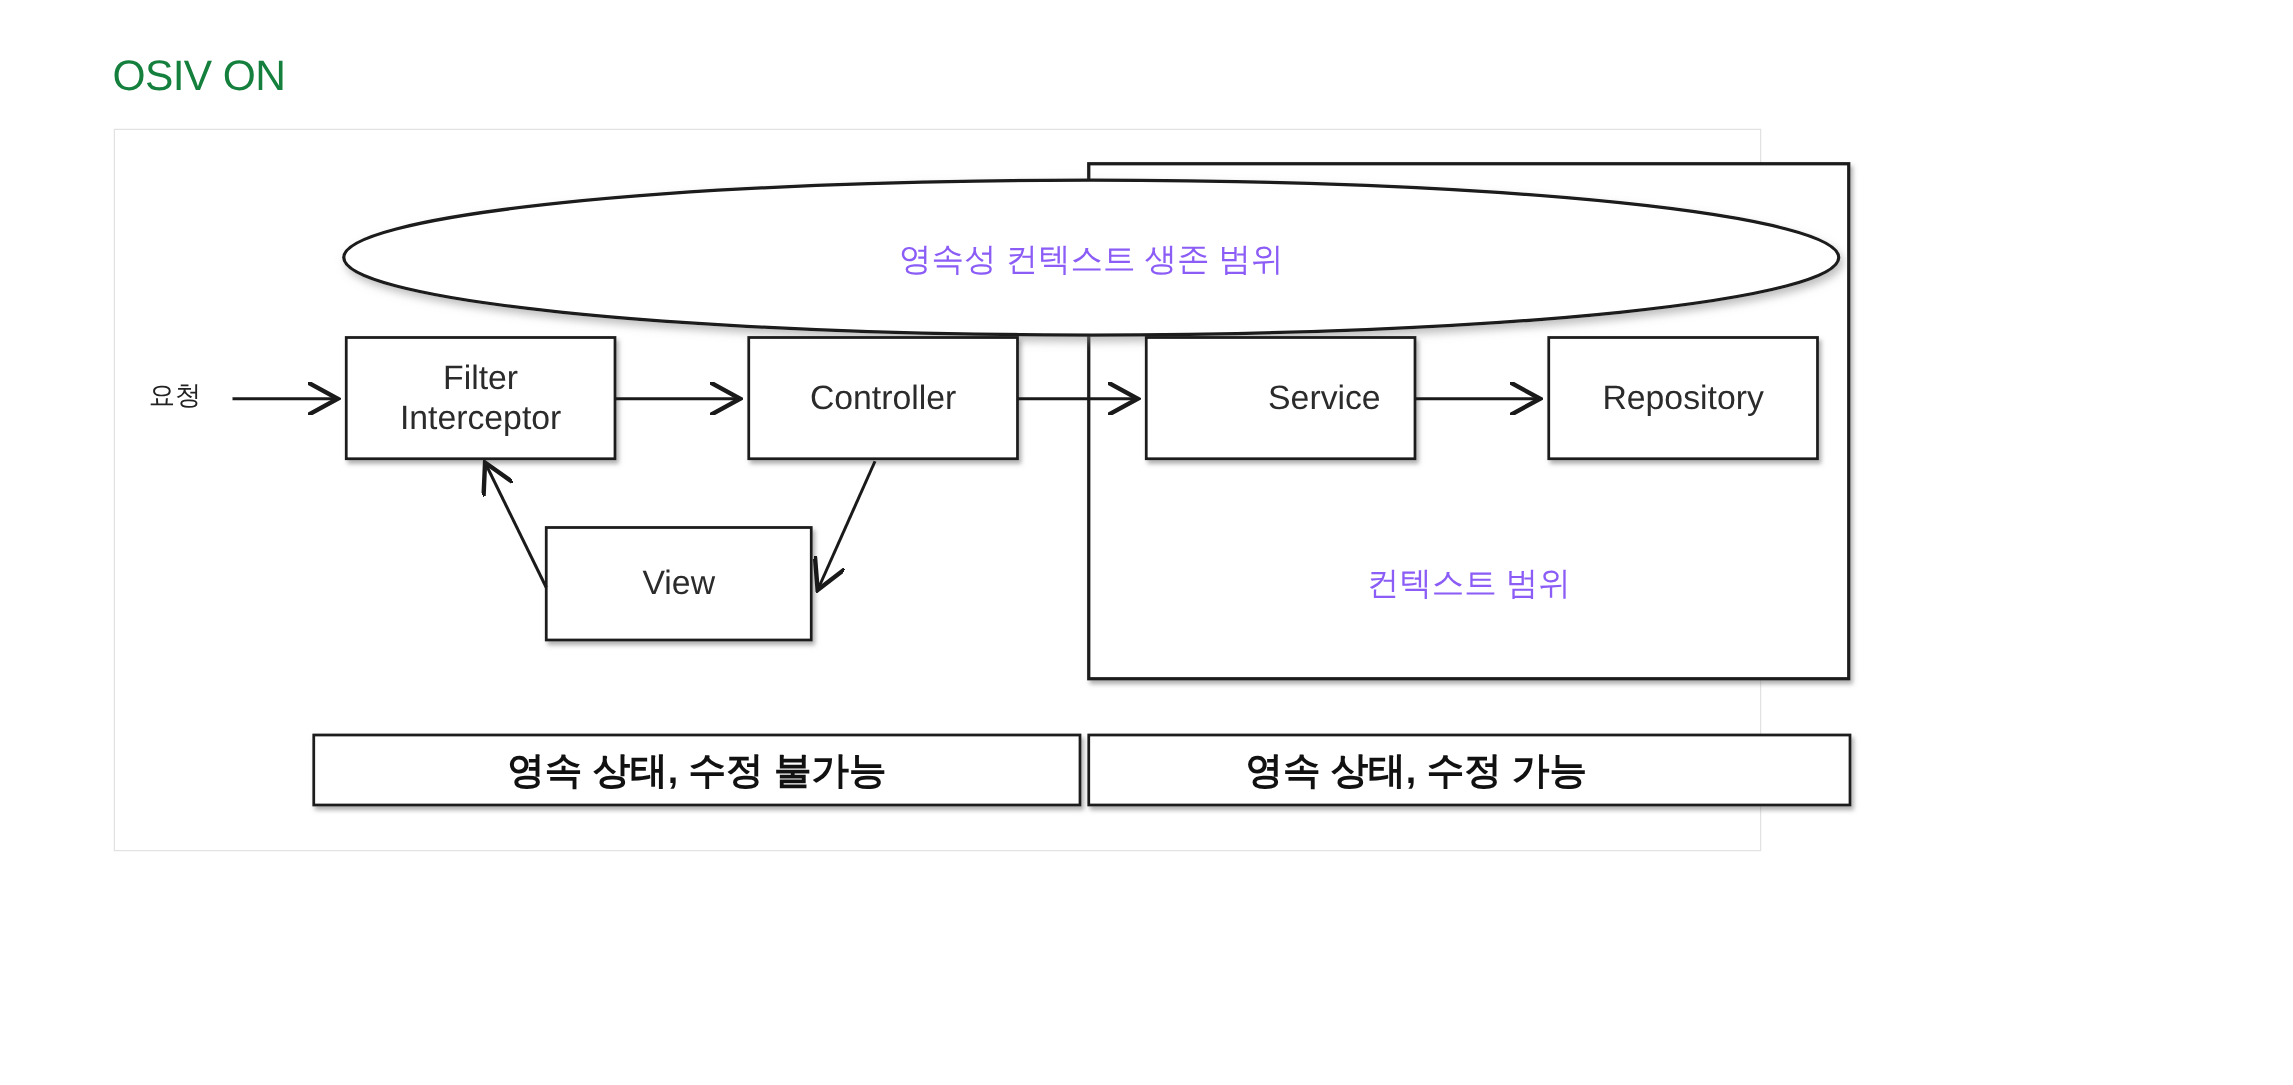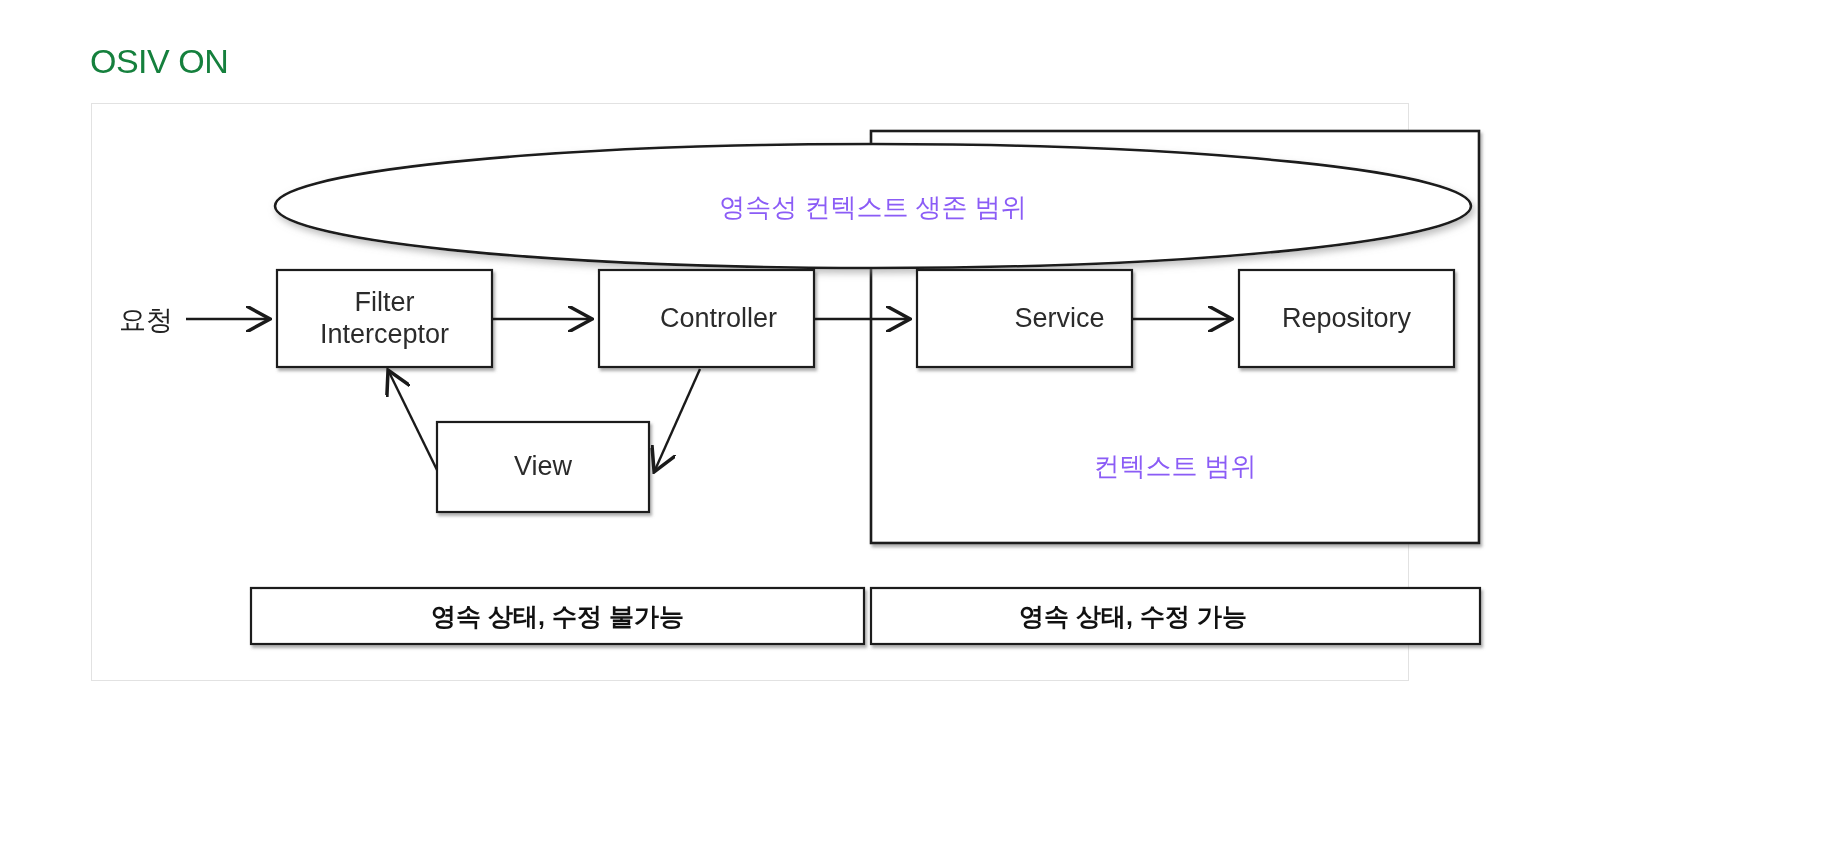--- a/index.html
+++ b/index.html
@@ -51,37 +51,37 @@
     font-size: 27px;
     line-height: 1.18;
     white-space: pre-line;
     pointer-events: none;
   }
   .bar-label {
     position: absolute;
     display: flex;
     align-items: center;
     justify-content: center;
-    font-size: 25px;
+    font-size: 30px;
     font-weight: 700;
     color: #111;
     pointer-events: none;
   }
   .scope-label {
     position: absolute;
     display: flex;
     align-items: center;
     justify-content: center;
     font-size: 26px;
     color: #8b5cf6;
     pointer-events: none;
   }
   .req-label {
     position: absolute;
-    font-size: 27px;
+    font-size: 21px;
     color: #222;
     pointer-events: none;
   }
 </style>
 </head>
 <body>
 
 <div id="page-title">OSIV ON</div>
 
 <div id="diagram-frame"></div>
@@ -122,21 +122,21 @@
 
 <div class="req-label" style="left:119px; top:302px;">요청</div>
 
 <div class="scope-label korean" style="left:673px; top:190px; width:400px; height:34px;">영속성 컨텍스트 생존 범위</div>
 
 <div class="scope-label korean" style="left:1015px; top:449px; width:320px; height:34px;">컨텍스트 범위</div>
 
 <div class="node-label" style="left:277px; top:270px; width:215px; height:97px;">Filter
 Interceptor</div>
 
-<div class="node-label" style="left:599px; top:270px; width:215px; height:97px;padding-left:12px;">Controller</div>
+<div class="node-label" style="left:599px; top:270px; width:215px; height:97px;">Controller</div>
 
 <div class="node-label" style="left:917px; top:270px; width:215px; height:97px;margin-left:35px;">Service</div>
 
 <div class="node-label" style="left:1239px; top:270px; width:215px; height:97px;text-align:center;">Repository</div>
 
 <div class="node-label" style="left:437px; top:422px; width:212px; height:90px;">View</div>
 
 <div class="bar-label" style="left:251px; top:588px; width:613px; height:56px;">영속 상태, 수정 불가능</div>
 
 <div class="bar-label" style="left:871px; top:588px; width:524px; height:56px;">영속 상태, 수정 가능</div>

